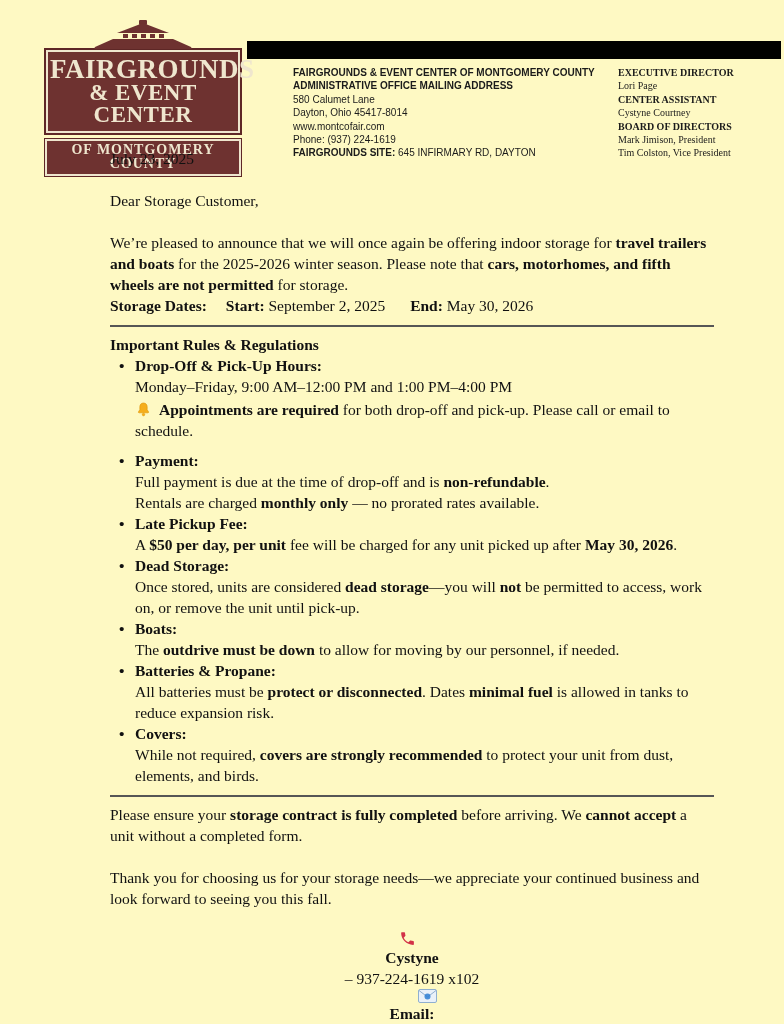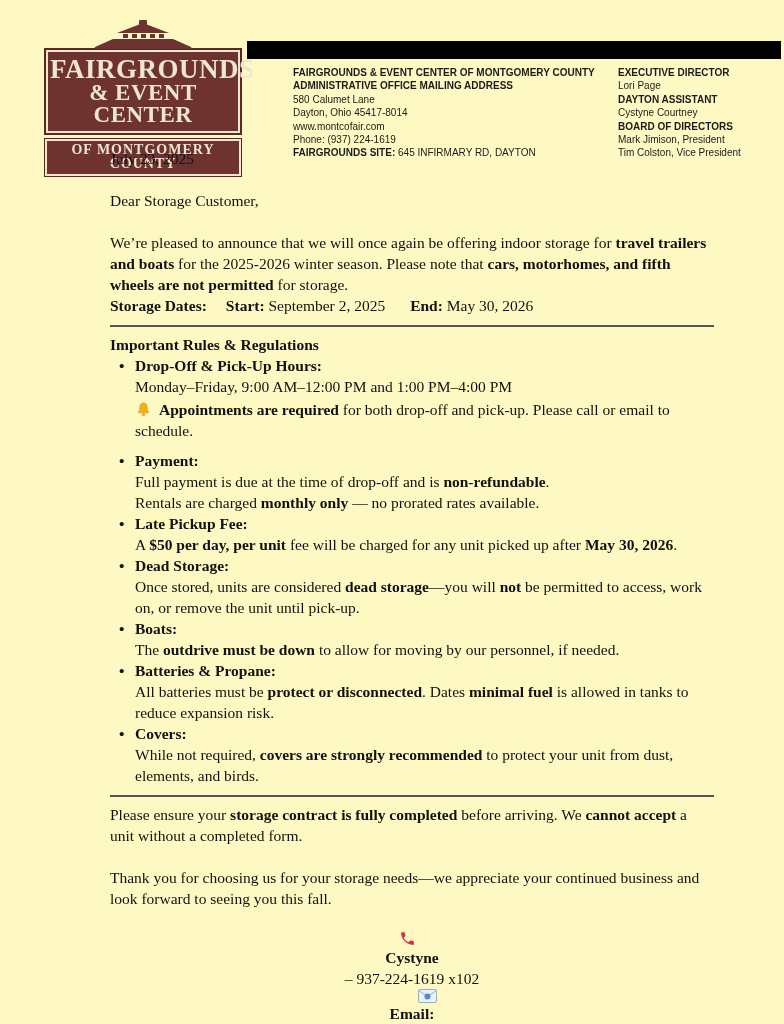--- a/index.html
+++ b/index.html
@@ -29,21 +29,21 @@
     color:#EFE6CE; font-weight:bold; font-size:14px; line-height:14px;
     letter-spacing:1px; padding:4px 0 5px 0;
   }
   .blackbar { position:absolute; left:247px; top:41px; width:534px; height:18px; background:#000; }
   .org-col {
     position:absolute; left:293px; top:66px; width:320px;
     font-family:"Liberation Sans", sans-serif; font-size:10px; line-height:13.4px; color:#1b1b1b;
   }
   .staff-col {
     position:absolute; left:618px; top:66px; width:160px;
-    font-family:Liberation Sans, sans-serif; font-size:10px; line-height:13.4px; color:#1b1b1b;
+    font-family:Liberation Serif, serif; font-size:10px; line-height:13.4px; color:#1b1b1b;
   }
   .hb { font-weight:bold; }
   .hbi { font-weight:bold; }
 
   
   main { position:absolute; left:110px; top:148px; width:604px; }
   main p { margin:0; font-size:15.5px; line-height:21px; }
   .b { font-weight:bold; }
   .sp { height:21px; }
   .tabgap1 { display:inline-block; width:19px; }
@@ -101,21 +101,21 @@
     <div>580 Calumet Lane</div>
     <div>Dayton, Ohio 45417-8014</div>
     <div>www.montcofair.com</div>
     <div>Phone: (937) 224-1619</div>
     <div><span class="hbi">FAIRGROUNDS SITE:</span><span>  645 INFIRMARY RD, DAYTON</span></div>
   </div>
 
   <div class="staff-col">
     <div class="hb">EXECUTIVE DIRECTOR</div>
     <div>Lori Page</div>
-    <div class="hb">DAYTON ASSISTANT</div>
+    <div class="hb">CENTER ASSISTANT</div>
     <div>Cystyne Courtney</div>
     <div class="hb">BOARD OF DIRECTORS</div>
     <div>Mark Jimison, President</div>
     <div>Tim Colston, Vice President</div>
   </div>
 
   <main>
     <p>July 23, 2025</p>
     <div class="sp"></div>
     <p>Dear Storage Customer,</p>

